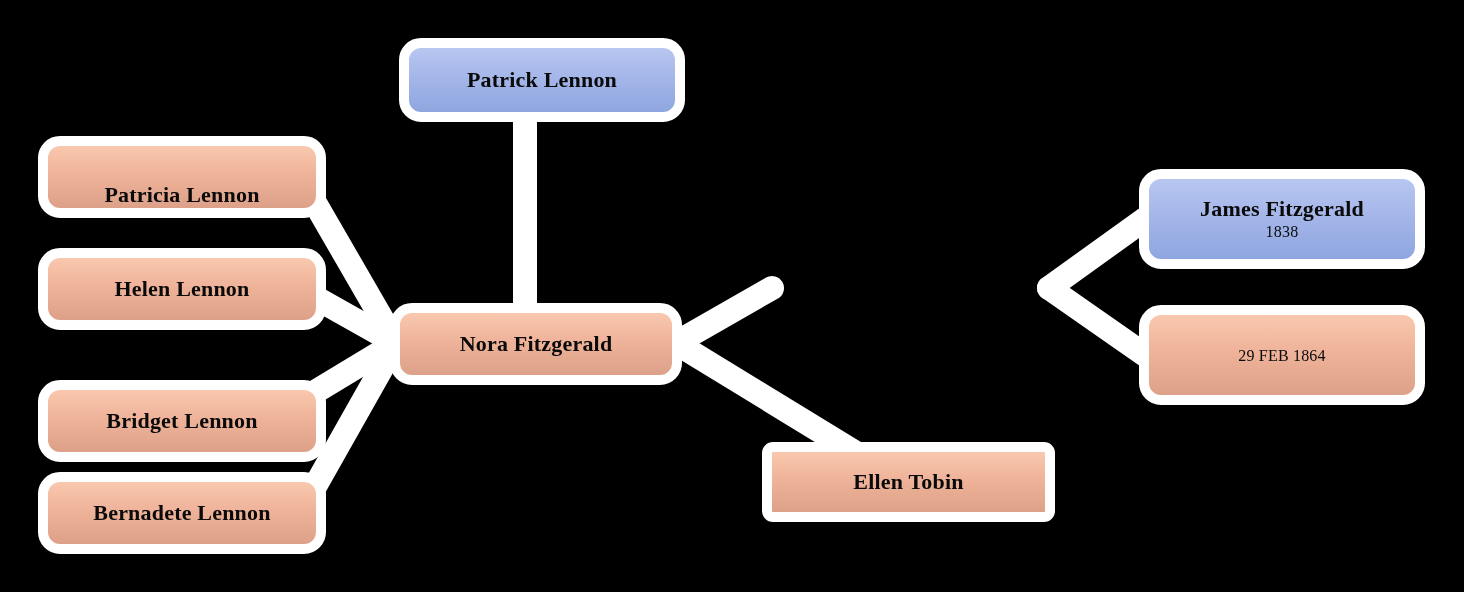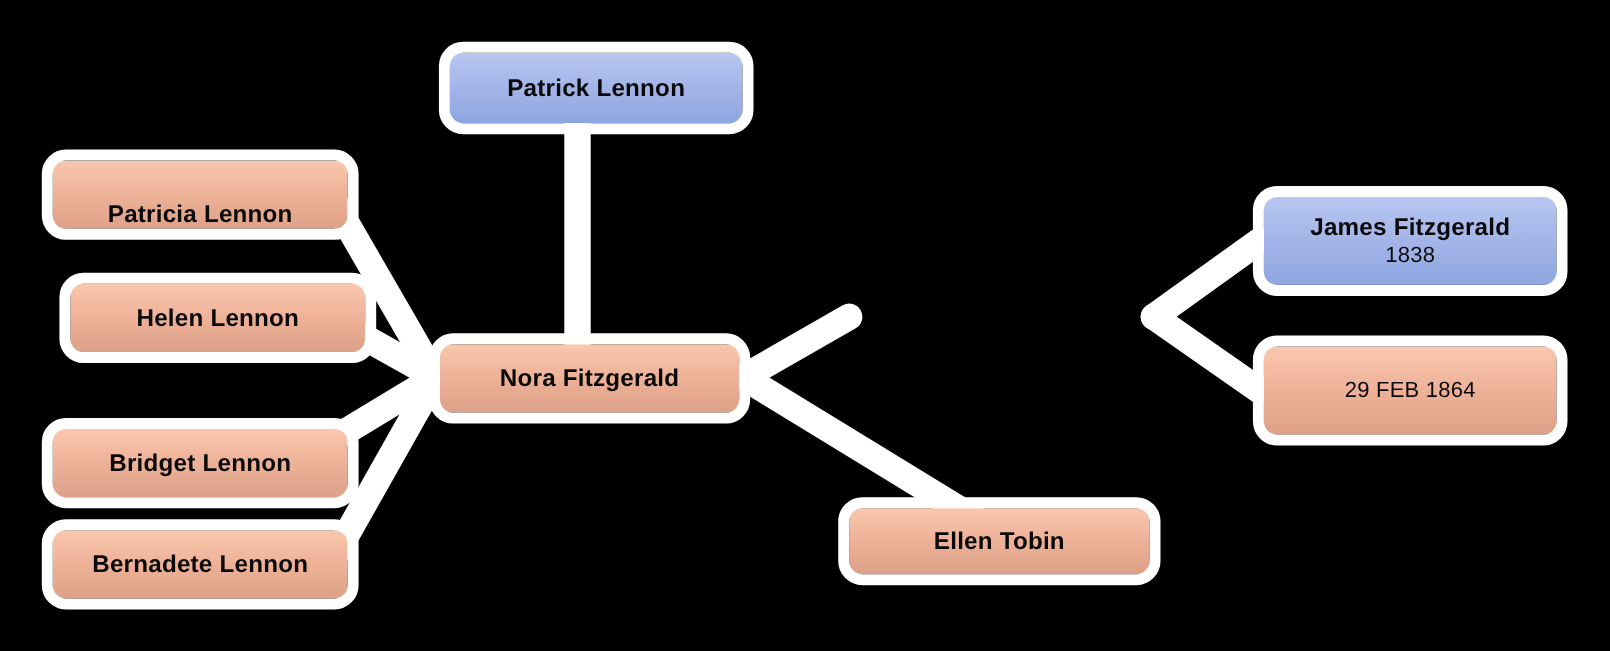--- a/index.html
+++ b/index.html
@@ -6,21 +6,21 @@
     margin: 0;
     padding: 0;
     background: #000000;
   }
   #canvas {
     position: relative;
     width: 1464px;
     height: 592px;
     background: #000000;
     overflow: hidden;
-    font-family: Liberation Sans, sans-serif;
+    font-family: Liberation Serif, serif;
   }
   #connectors {
     position: absolute;
     left: 0;
     top: 0;
     width: 1464px;
     height: 592px;
     pointer-events: none;
   }
   .node {
@@ -37,21 +37,21 @@
     color: #0a0a0a;
     overflow: hidden;
   }
   .node .name {
     font-size: 22px;
     font-weight: bold;
     letter-spacing: 0.2px;
     white-space: nowrap;
   }
   .node .date {
-    font-size: 20px;
+    font-size: 16px;
     font-weight: normal;
     letter-spacing: 0.2px;
     white-space: nowrap;
     margin-top: 1px;
     text-align: center;
   }
   .node.male {
     background-image: linear-gradient(to bottom, #b8c7f0 0%, #a5b6e9 45%, #8ea6e0 100%);
   }
   .node.female {
@@ -78,38 +78,38 @@
   </svg>
 
   <div class="node male" style="left:399px; top:38px; width:286px; height:84px;">
     <span class="name">Patrick Lennon</span>
   </div>
 
   <div class="node female" style="left:38px; top:136px; width:288px; height:82px;justify-content:flex-end;">
     <span class="name">Patricia Lennon</span>
   </div>
 
-  <div class="node female" style="left:54px; top:248px; width:288px; height:82px;">
+  <div class="node female" style="left:38px; top:248px; width:288px; height:82px;">
     <span class="name">Helen Lennon</span>
   </div>
 
   <div class="node female" style="left:38px; top:380px; width:288px; height:82px;">
     <span class="name">Bridget Lennon</span>
   </div>
 
   <div class="node female" style="left:38px; top:472px; width:288px; height:82px;">
     <span class="name">Bernadete Lennon</span>
   </div>
 
   <div class="node female" style="left:390px; top:303px; width:292px; height:82px;justify-content:center;">
     <span class="name">Nora Fitzgerald</span>
   </div>
 
 
-  <div class="node female" style="left:762px; top:452px; width:293px; height:80px;">
+  <div class="node female" style="left:762px; top:442px; width:293px; height:80px;border-radius:11px;">
     <span class="name">Ellen Tobin</span>
   </div>
 
   <div class="node male" style="left:1139px; top:169px; width:286px; height:100px;">
     <span class="name">James Fitzgerald</span>
     <span class="date">1838</span>
   </div>
 
   <div class="node female" style="left:1139px; top:305px; width:286px; height:100px;">
     <span class="date">29 FEB 1864</span>

